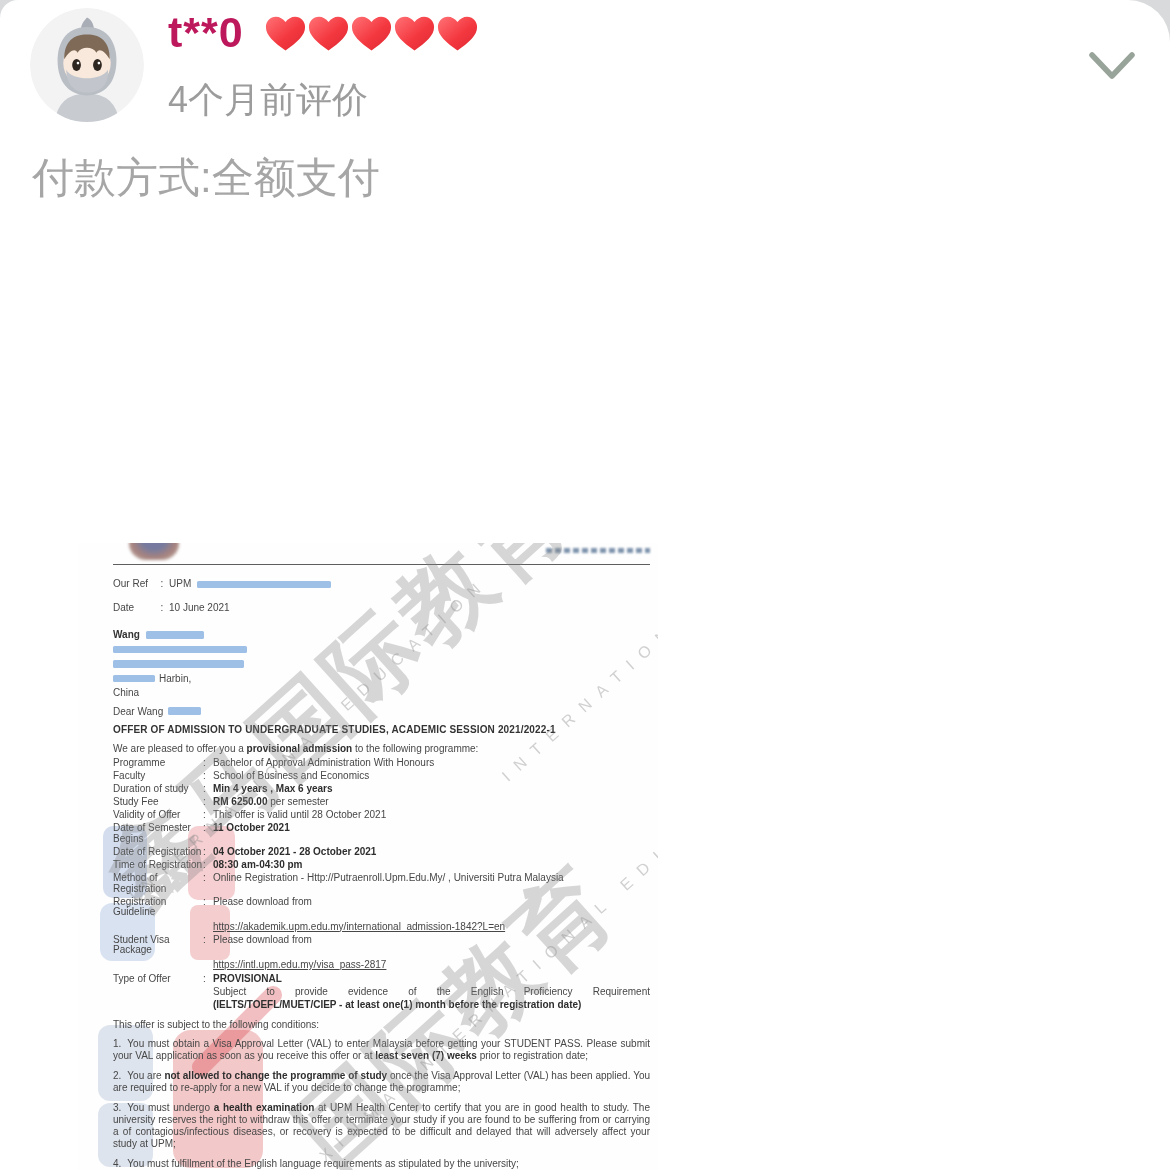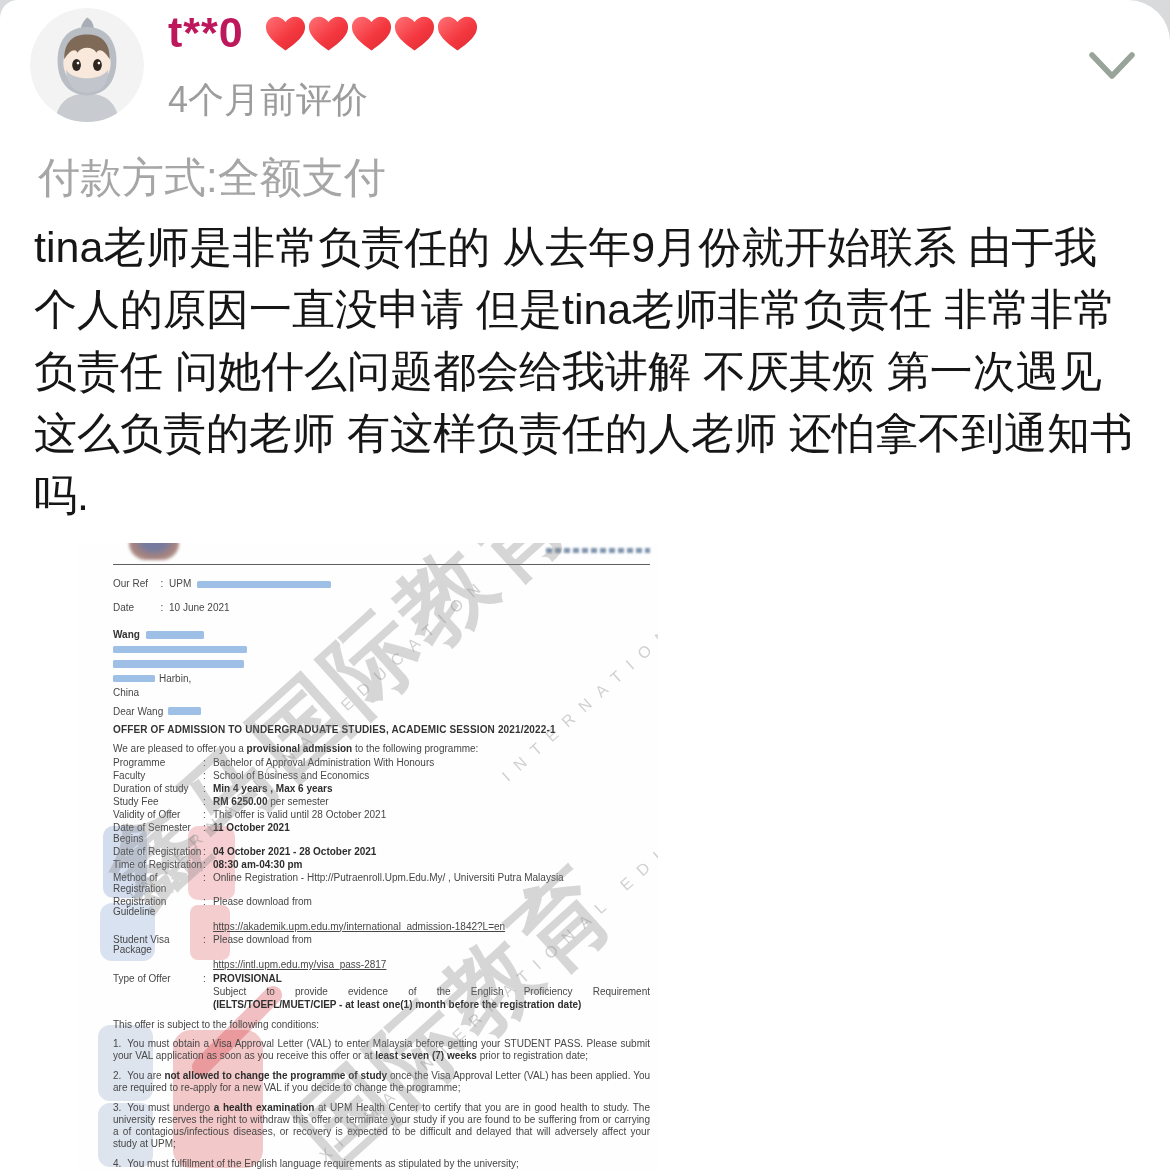--- a/index.html
+++ b/index.html
@@ -8,21 +8,21 @@
         border-radius:18px 42px 0 0;overflow:hidden;}
 
   
   .avatar{position:absolute;left:30px;top:8px;width:114px;height:114px;border-radius:50%;overflow:hidden;}
   .user-row{position:absolute;left:168px;top:8px;display:flex;align-items:center;gap:18px;}
   .username{font-size:43px;font-weight:700;color:#be185d;letter-spacing:1px;}
   .hearts{display:flex;align-items:center;}
   .heart{width:47px;height:47px;margin-right:-4px;}
   .review-time{position:absolute;left:168px;top:76px;font-size:36px;color:#9c9c9c;}
   .chevron{position:absolute;right:32px;top:48px;width:52px;height:38px;cursor:pointer;}
-  .payment{position:absolute;left:38px;top:150px;font-size:42px;color:#a6a6a6;}
+  .payment{position:absolute;left:32px;top:150px;font-size:42px;color:#a6a6a6;}
   .review-text{position:absolute;left:34px;top:216px;width:1112px;font-size:43px;line-height:62px;
                color:#161616;white-space:pre-wrap;}
 
   
   .doc{position:absolute;left:78px;top:543px;width:580px;height:627px;background:#fefefe;
        box-sizing:border-box;padding:0 8px 0 35px;font-size:10px;line-height:11.3px;color:#474747;
        overflow:hidden;filter:blur(0.3px);cursor:pointer;}
   .doc-top{position:relative;height:21px;}
   .logo-stub{position:absolute;left:16px;top:-4px;width:50px;height:21px;border-radius:6px 6px 24px 24px;
              background:radial-gradient(ellipse at 50% 8%,#4a4f7e 0 32%,#8a5a54 62%,#b7a89a 100%);
@@ -117,25 +117,20 @@
   </div>
   <div class="review-time">4个月前评价</div>
 
   <div class="chevron">
     <svg viewBox="0 0 52 38" width="52" height="38">
       <polyline points="6,7 26,28 46,7" fill="none" stroke="#98a49a" stroke-width="5.5" stroke-linecap="round" stroke-linejoin="round"></polyline>
     </svg>
   </div>
 
   <div class="payment">付款方式:全额支付</div>
-  <div class="review-text">tina老师是非常负责任的 从去年9月份就开始联系 由于我
-个人的原因一直没申请 但是tina老师非常负责任 非常非常
-负责任 问她什么问题都会给我讲解 不厌其烦 第一次遇见
-这么负责的老师 有这样负责任的人老师 还怕拿不到通知书
-吗.</div>
 
   <div class="doc">
 
     <div class="shape" style="left:25px;top:283px;width:44px;height:72px;border-radius:10px;background:rgba(141,169,214,.38);"></div>
     <div class="shape" style="left:110px;top:283px;width:47px;height:74px;border-radius:10px;background:rgba(233,142,148,.42);"></div>
     <div class="shape" style="left:112px;top:362px;width:40px;height:55px;border-radius:8px;background:rgba(220,80,86,.28);"></div>
     <div class="shape" style="left:22px;top:360px;width:55px;height:58px;border-radius:12px;background:rgba(141,169,214,.32);"></div>
     <div class="shape" style="left:20px;top:482px;width:55px;height:76px;border-radius:12px;background:rgba(150,170,200,.30);"></div>
     <div class="shape" style="left:20px;top:560px;width:55px;height:64px;border-radius:12px;background:rgba(150,170,200,.30);"></div>
     <div class="shape" style="left:95px;top:487px;width:90px;height:138px;border-radius:18px;background:rgba(214,60,66,.28);"></div>

